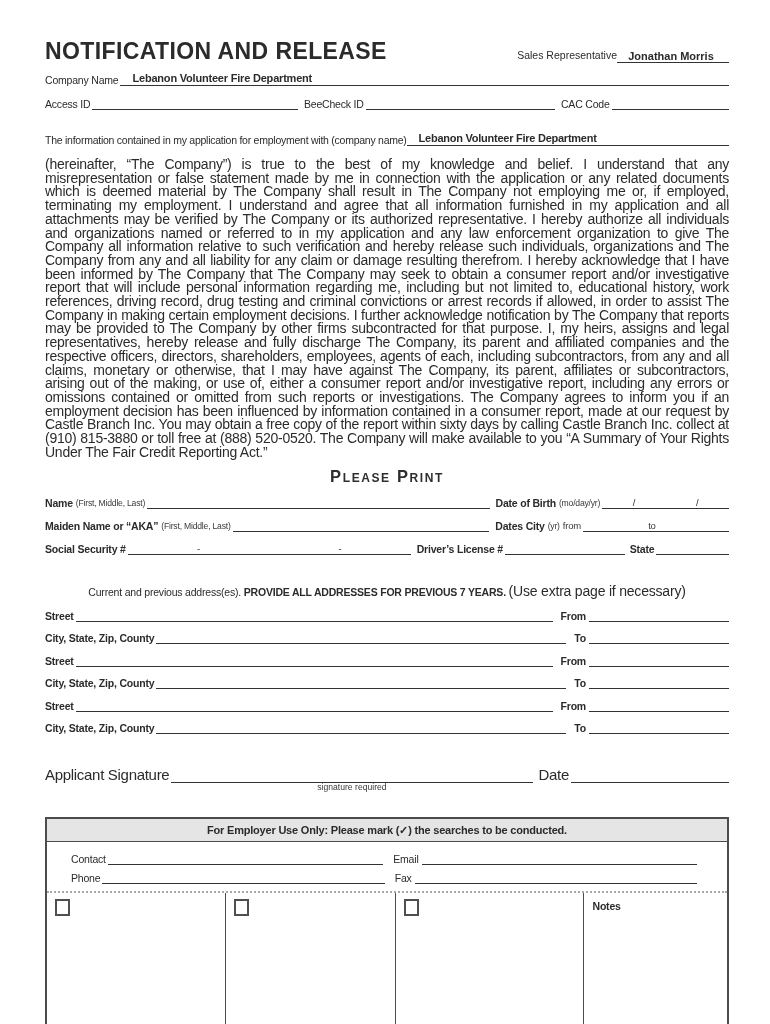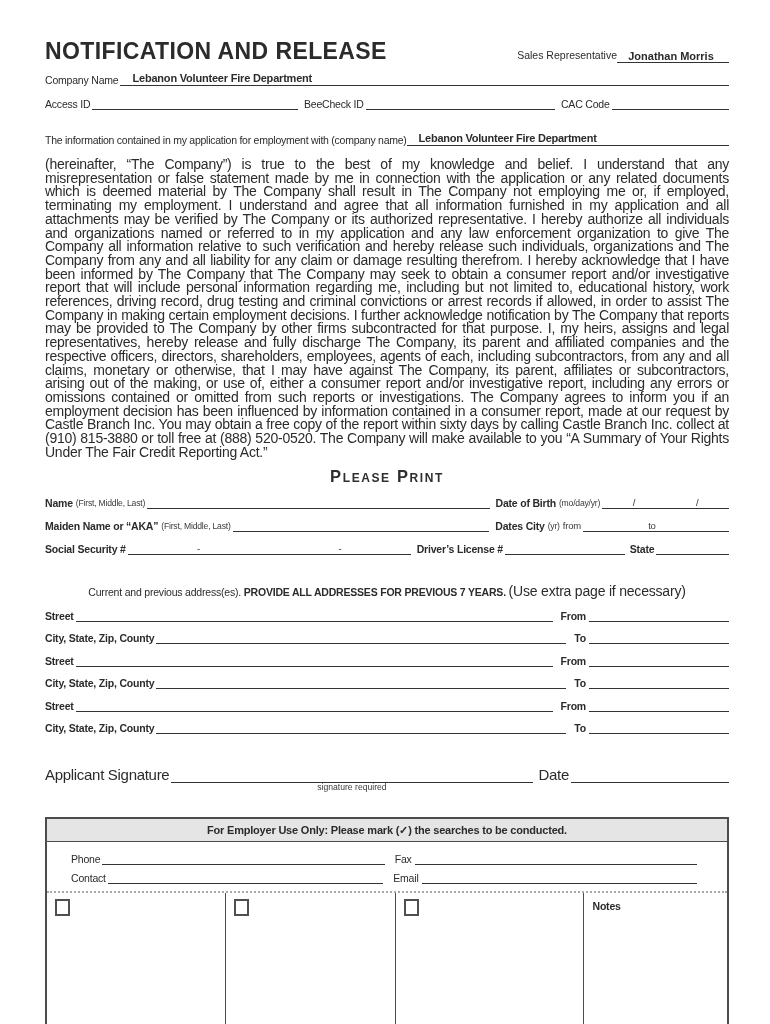--- a/index.html
+++ b/index.html
@@ -214,29 +214,29 @@
         <span class="sig-note">signature required</span>
       </span>
       <span class="biglbl" style="padding-left:6px">Date</span>
       <span class="line date-line"></span>
     </div>
 
     <div class="emp-table">
       <div class="emp-head">For Employer Use Only: Please mark (✓) the searches to be conducted.</div>
       <div class="emp-contact">
         <div class="frow">
+          <span class="lbl" style="font-weight:400">Contact</span>
+          <span class="line" style="flex:1"></span>
+          <span class="midlbl lbl" style="font-weight:400">Email</span>
+          <span class="line" style="flex:1"></span>
+        </div>
+        <div class="frow">
           <span class="lbl" style="font-weight:400">Phone</span>
           <span class="line" style="flex:1"></span>
           <span class="midlbl lbl" style="font-weight:400">Fax</span>
-          <span class="line" style="flex:1"></span>
-        </div>
-        <div class="frow">
-          <span class="lbl" style="font-weight:400">Contact</span>
-          <span class="line" style="flex:1"></span>
-          <span class="midlbl lbl" style="font-weight:400">Email</span>
           <span class="line" style="flex:1"></span>
         </div>
       </div>
       <div class="emp-grid">
         <div class="emp-cell">
           <div class="chk"></div>
         </div>
         <div class="emp-cell">
           <div class="chk"></div>
         </div>

